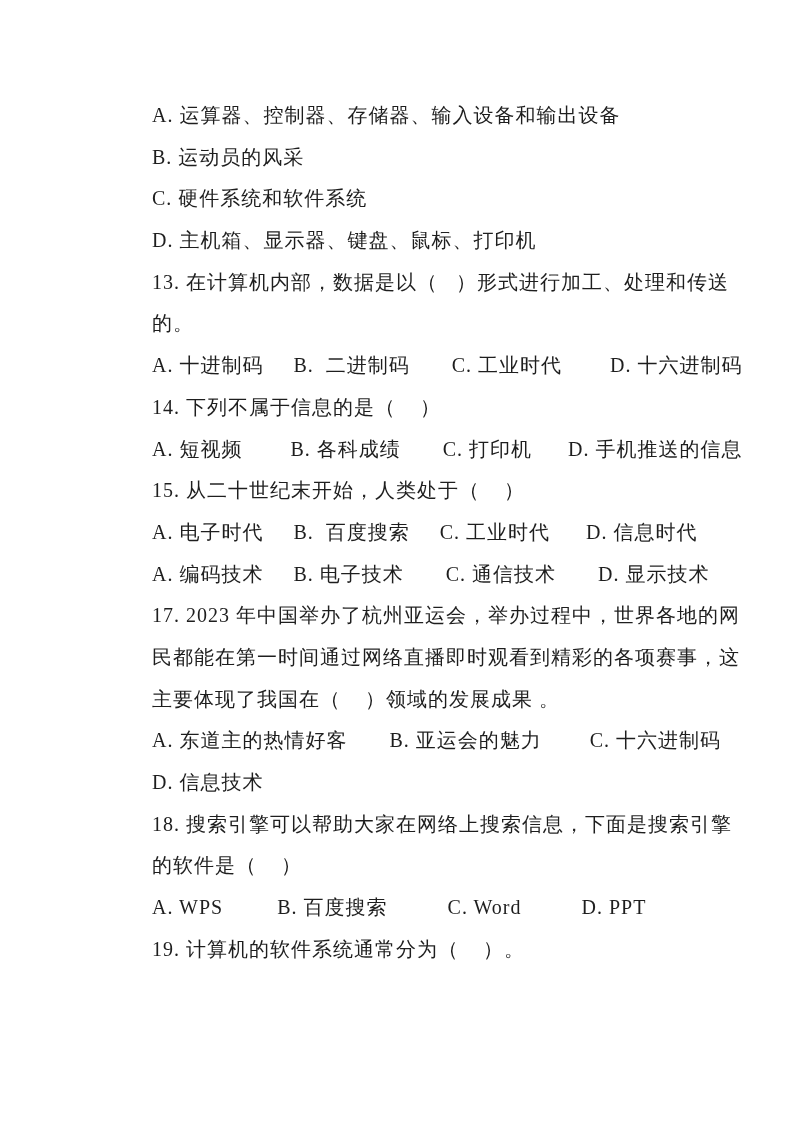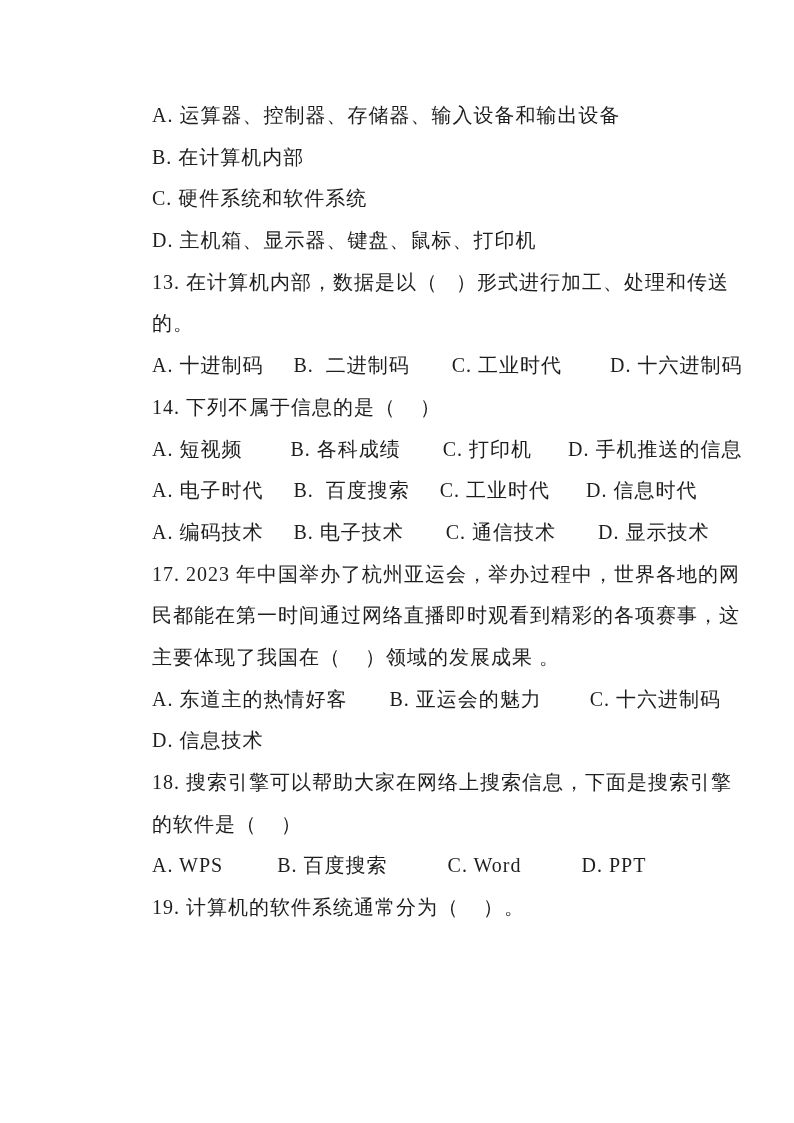--- a/index.html
+++ b/index.html
@@ -30,28 +30,29 @@
     height: 41.7px;
     letter-spacing: 1px;
   }
 </style>
 </head>
 <body>
 
 <div class="page">
   <div class="content">
     <div class="line">A. 运算器、控制器、存储器、输入设备和输出设备</div>
-    <div class="line">B. 在计算机内部</div>
+    <div class="line">B. 运动员的风采</div>
     <div class="line">C. 硬件系统和软件系统</div>
     <div class="line">D. 主机箱、显示器、键盘、鼠标、打印机</div>
     <div class="line">13. 在计算机内部，数据是以（   ）形式进行加工、处理和传送</div>
     <div class="line">的。</div>
     <div class="line">A. 十进制码     B.  二进制码       C. 工业时代        D. 十六进制码</div>
     <div class="line">14. 下列不属于信息的是（    ）</div>
     <div class="line">A. 短视频        B. 各科成绩       C. 打印机      D. 手机推送的信息</div>
+    <div class="line">15. 从二十世纪末开始，人类处于（    ）</div>
     <div class="line">A. 电子时代     B.  百度搜索     C. 工业时代      D. 信息时代</div>
     <div class="line">A. 编码技术     B. 电子技术       C. 通信技术       D. 显示技术</div>
     <div class="line">17. 2023 年中国举办了杭州亚运会，举办过程中，世界各地的网</div>
     <div class="line">民都能在第一时间通过网络直播即时观看到精彩的各项赛事，这</div>
     <div class="line">主要体现了我国在（    ）领域的发展成果 。</div>
     <div class="line">A. 东道主的热情好客       B. 亚运会的魅力        C. 十六进制码</div>
     <div class="line">D. 信息技术</div>
     <div class="line">18. 搜索引擎可以帮助大家在网络上搜索信息，下面是搜索引擎</div>
     <div class="line">的软件是（    ）</div>
     <div class="line">A. WPS         B. 百度搜索          C. Word          D. PPT</div>

